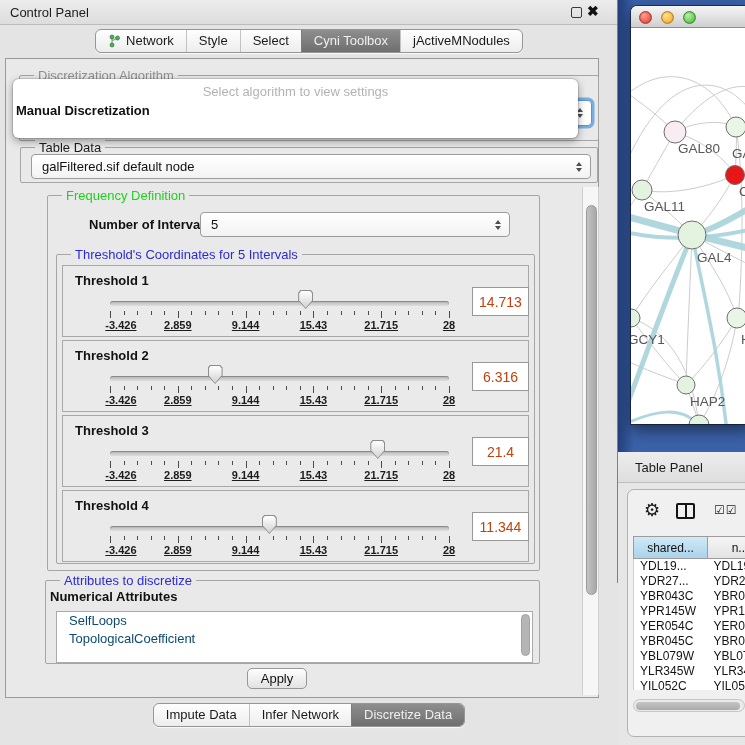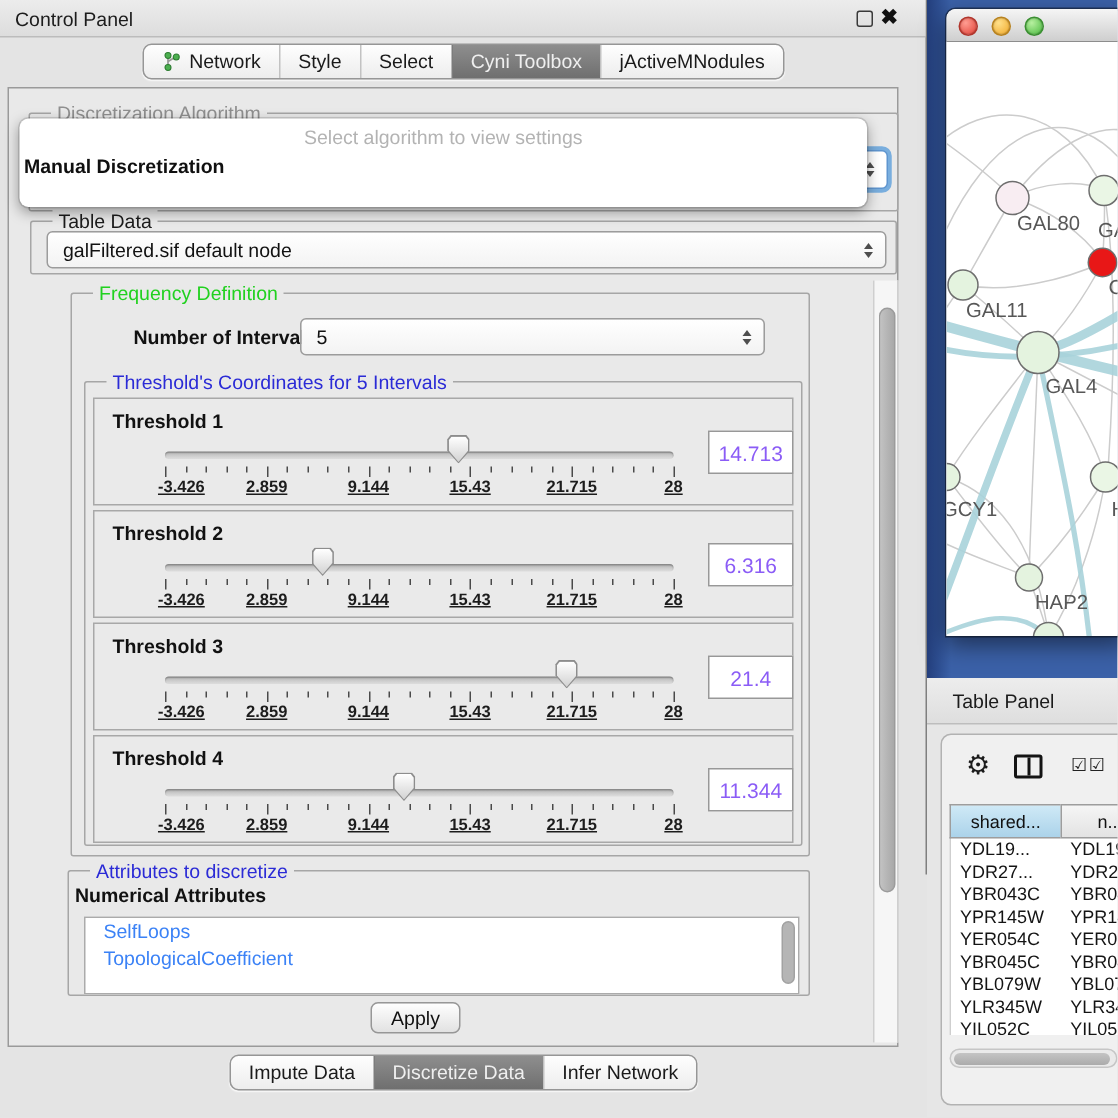--- a/index.html
+++ b/index.html
@@ -84,27 +84,27 @@
         clip-path:polygon(15% 0,85% 0,100% 15%,100% 55%,50% 100%,0 55%,0 15%);
         background:linear-gradient(#ffffff,#d2d2d2); }
   .ticks { position:absolute; left:47px; top:45px; width:339px; height:8px; }
   .tick { position:absolute; top:0; width:1px; background:#4a4a4a; }
   .tick.minor { height:4px; }
   .tick.major { height:7px; }
   .tick-labels { position:absolute; left:47px; top:53px; width:339px; height:12px; }
   .tick-lab { position:absolute; font-size:11px; font-weight:bold; color:#1c1c1c;
         transform:translateX(-50%); white-space:nowrap;text-decoration:underline; }
   .valbox { position:absolute; left:409px; top:21px; width:57px; height:29px;
-        background:#fff; border:1px solid #989898; font-size:14px; color:#8b5cf6;
+        background:#fff; border:1px solid #989898; font-size:14px; color:#c2410c;
         display:flex; align-items:center; justify-content:center; }
 
   
   .attr-list { position:absolute; left:10px; top:30px; width:477px; height:52px;
         background:#fff; border:1px solid #ababab; overflow:hidden; }
-  .attr-item { font-size:13px; color:#3b82f6; line-height:17.5px; padding-left:12px; cursor:pointer; }
+  .attr-item { font-size:13px; color:#0c4a6e; line-height:17.5px; padding-left:12px; cursor:pointer; }
   .list-vscroll { position:absolute; right:1px; top:2px; width:10px; height:46px; }
   .list-vscroll .thumb-v2 { width:9px; height:42px; background:#b5b5b5;
         border:1px solid #a2a2a2; border-radius:5px; }
 
   .btn { background:linear-gradient(#fefefe,#e2e2e2); border:1px solid #979797;
         border-radius:5px; font-size:13px; color:#111; cursor:pointer;
         font-family:"Liberation Sans",sans-serif; }
   .apply-btn { position:absolute; left:236px; top:481px; width:60px; height:21px; }
 
   .cp-bottom-tabs { position:absolute; left:0; top:703px; width:618px; text-align:center; }
@@ -445,25 +445,25 @@
           <div class="thumb-v"></div>
         </div>
       </div>
     </div>
 
     <div class="cp-bottom-tabs">
       <span class="seg" id="bottomTabs">
           <span class="tab">
             <span>Impute Data</span>
           </span>
+          <span class="tab">
+            <span>Infer Network</span>
+          </span>
           <span class="tab selected">
             <span>Discretize Data</span>
-          </span>
-          <span class="tab">
-            <span>Infer Network</span>
           </span>
         </span>
     </div>
   </div>
 
   <div class="desktop">
     <div class="macwin">
       <div class="mactitle">
         <span class="light red"></span>
         <span class="light yellow"></span>

